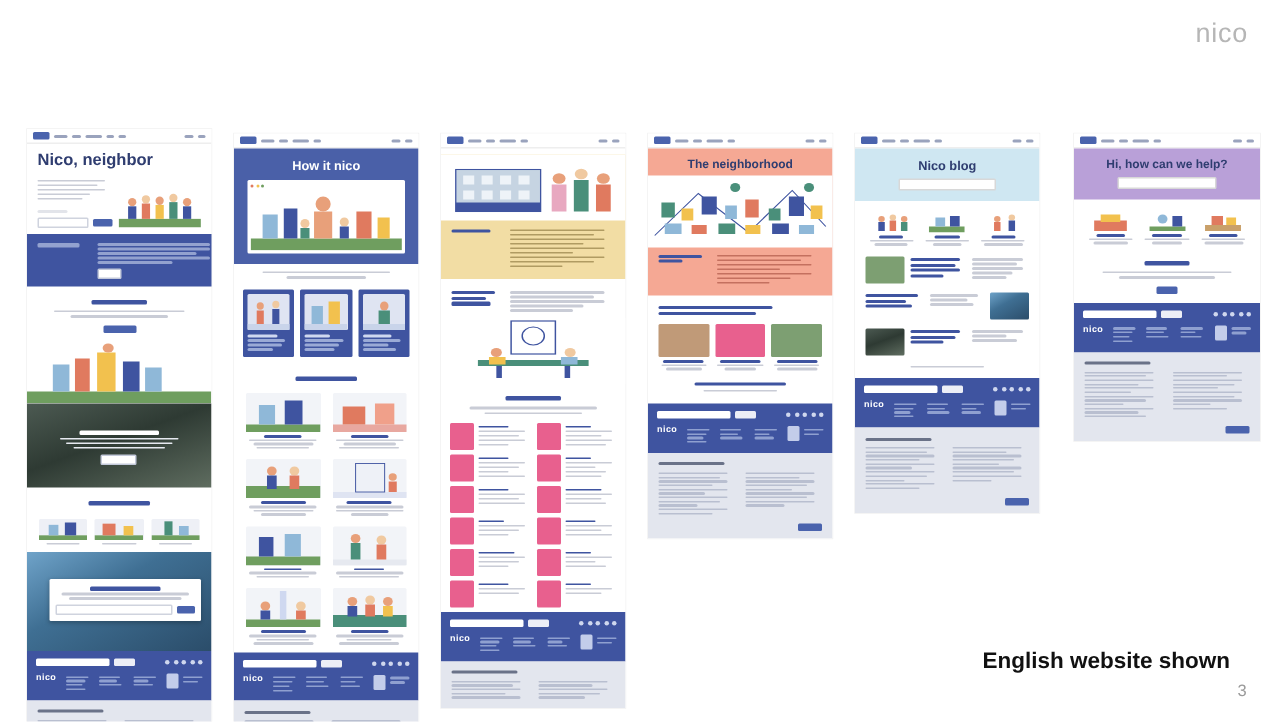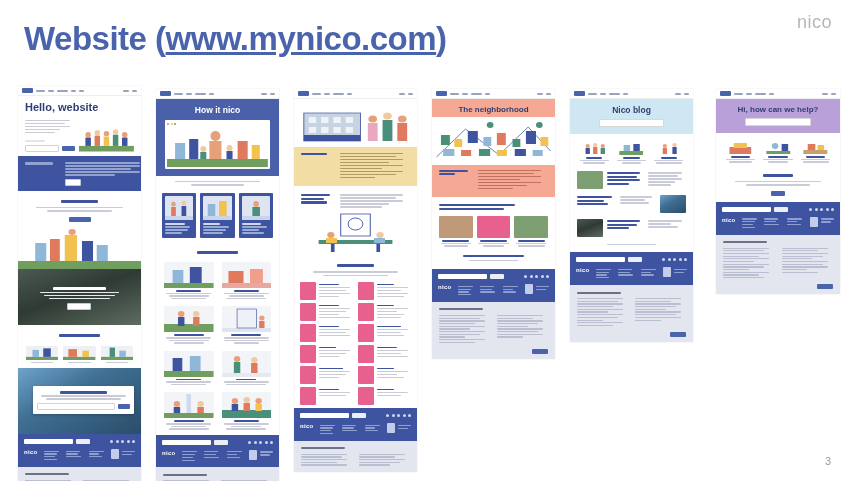--- a/index.html
+++ b/index.html
@@ -146,44 +146,41 @@
   }
 
   
   svg.art{display:block;width:100%;height:100%;}
 </style>
 </head>
 <body>
 
 <div class="slide">
 
-  <div class="slide-title">
-    <span>Website (</span><span class="url">www.mynico.com</span><span>)</span>
-  </div>
   <div class="brand-logo">nico</div>
 
   <div class="cols">
 
     <div class="col" style="left:18px;top:86px;width:123px;">
       <div class="page">
 
         <div class="mnav">
           <span class="lg"></span>
           <span class="nv" style="width:9px"></span>
           <span class="nv" style="width:6px"></span>
           <span class="nv" style="width:11px"></span>
           <span class="nv" style="width:5px"></span>
           <span class="nv" style="width:5px"></span>
           <span class="sp"></span>
           <span class="nv" style="width:6px"></span>
           <span class="nv" style="width:5px"></span>
         </div>
 
         <div style="padding:6px 7px 4px;position:relative;">
-          <div style="font-size:11px;line-height:11px;font-weight:bold;color:#2f3d70;">Hello, website</div>
+          <div style="font-size:11px;line-height:11px;font-weight:bold;color:#2f3d70;">Nico, neighbor</div>
           <div style="display:flex;gap:4px;margin-top:5px;">
             <div style="flex:0 0 46%;">
               <div class="txtline w90"></div>
                 <div class="txtline w80"></div>
               <div class="txtline w90"></div>
                 <div class="txtline w70"></div>
               <div class="txtline w60"></div>
               <div style="height:4px"></div>
               <div class="txtline w40 light"></div>
               <div style="display:flex;gap:3px;margin-top:3px;align-items:center;">
@@ -1390,15 +1387,16 @@
           <div style="display:flex">
               <div class="dis-btn"></div>
             </div>
         </div>
 
       </div>
     </div>
 
   </div>
 
+  <div class="footnote">English website shown</div>
   <div class="page-num">3</div>
 
 </div>
 
 </body></html>

